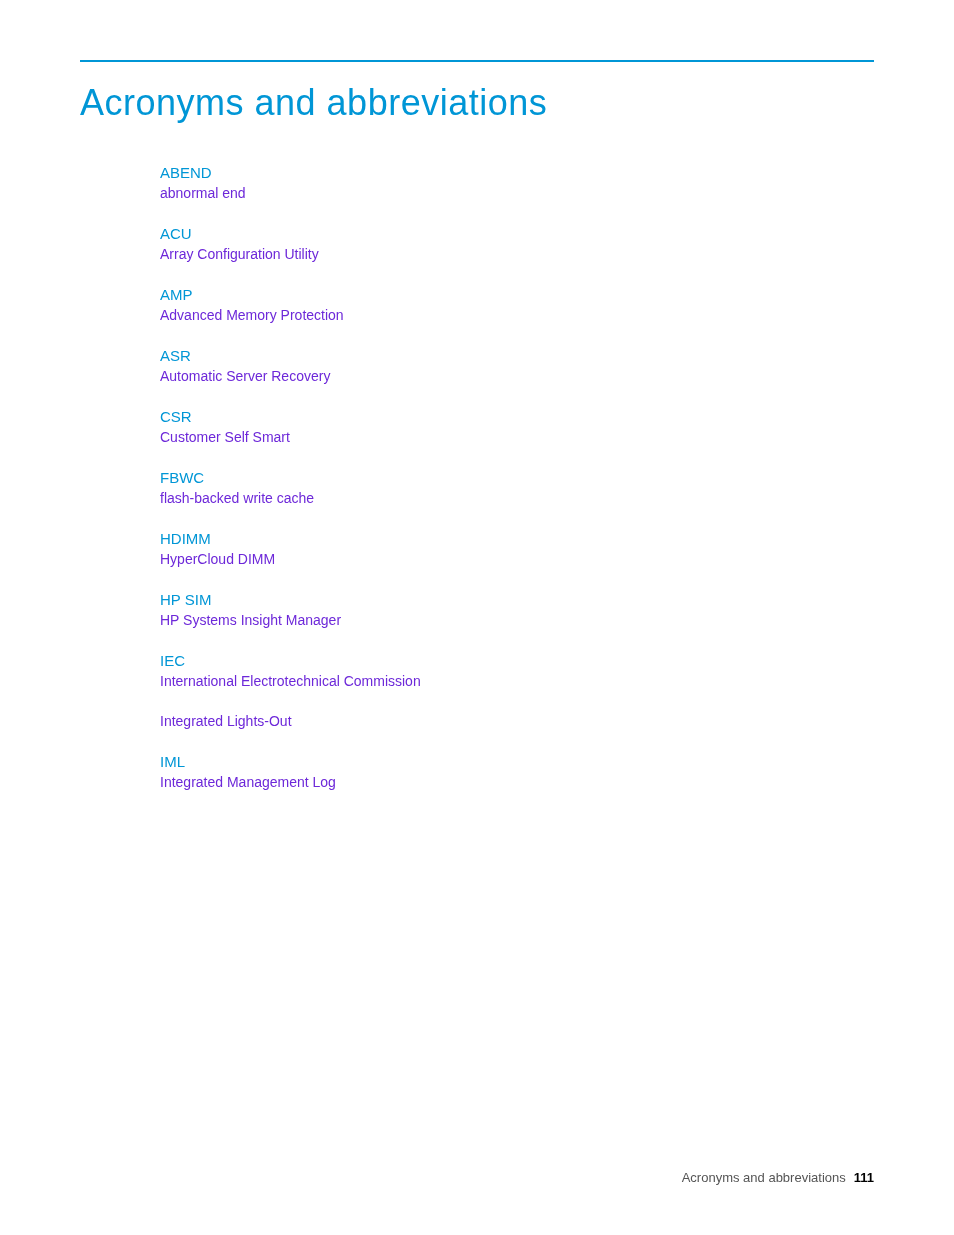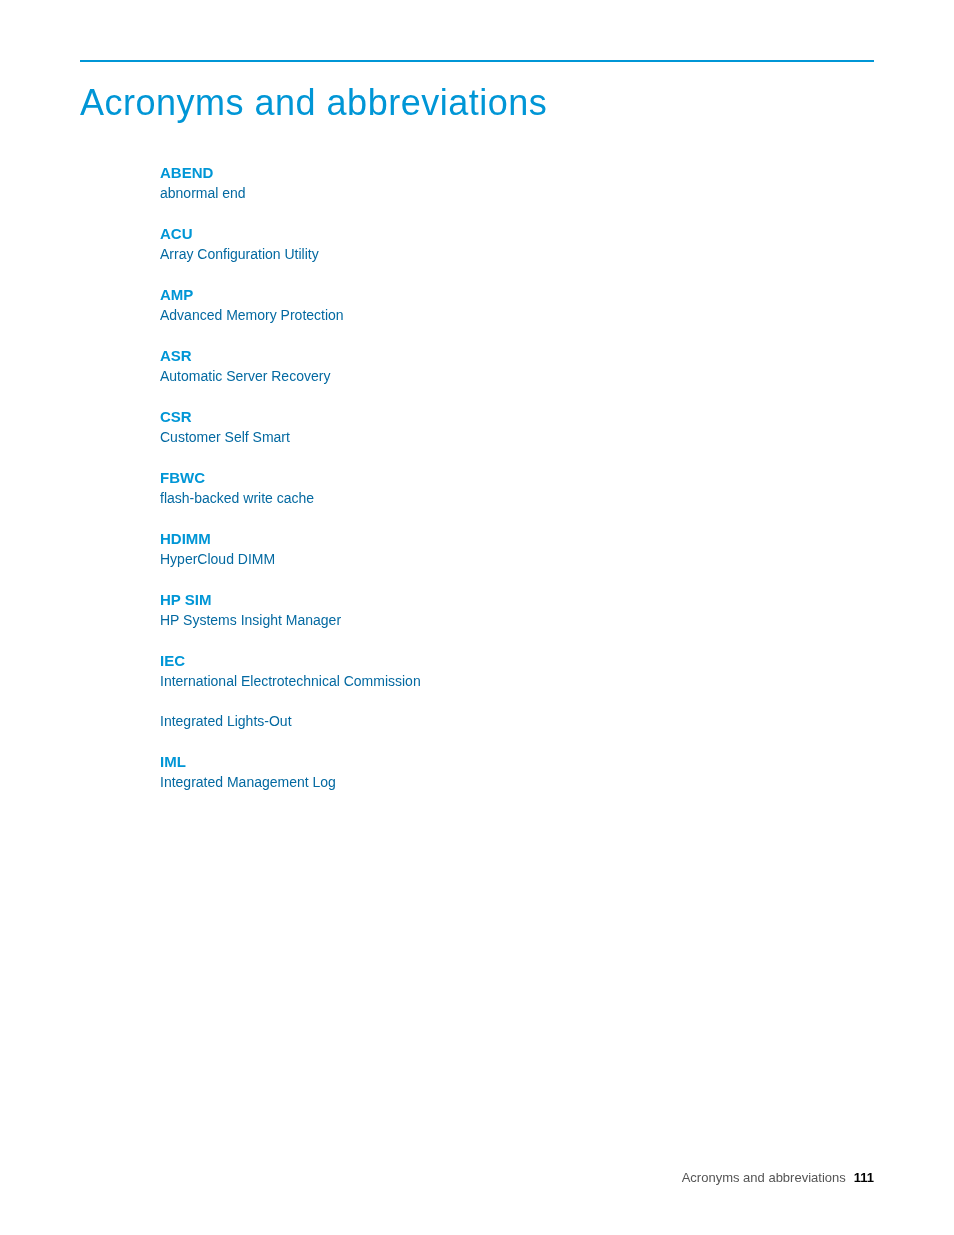--- a/index.html
+++ b/index.html
@@ -40,28 +40,28 @@
     .acronym-list {
       margin-left: 80px;
     }
 
     .acronym-entry {
       margin-bottom: 24px;
     }
 
     .acronym-term {
       font-size: 15px;
-      font-weight: 700;
+      font-weight: 400;
       color: #0096d6;
       margin-bottom: 4px;
     }
 
     .acronym-definition {
       font-size: 14px;
-      color: #0369a1;
+      color: #6d28d9;
       font-weight: 400;
     }
 
     .page-footer {
       position: absolute;
       bottom: 50px;
       right: 80px;
       font-size: 13px;
       color: #555555;
       display: flex;

